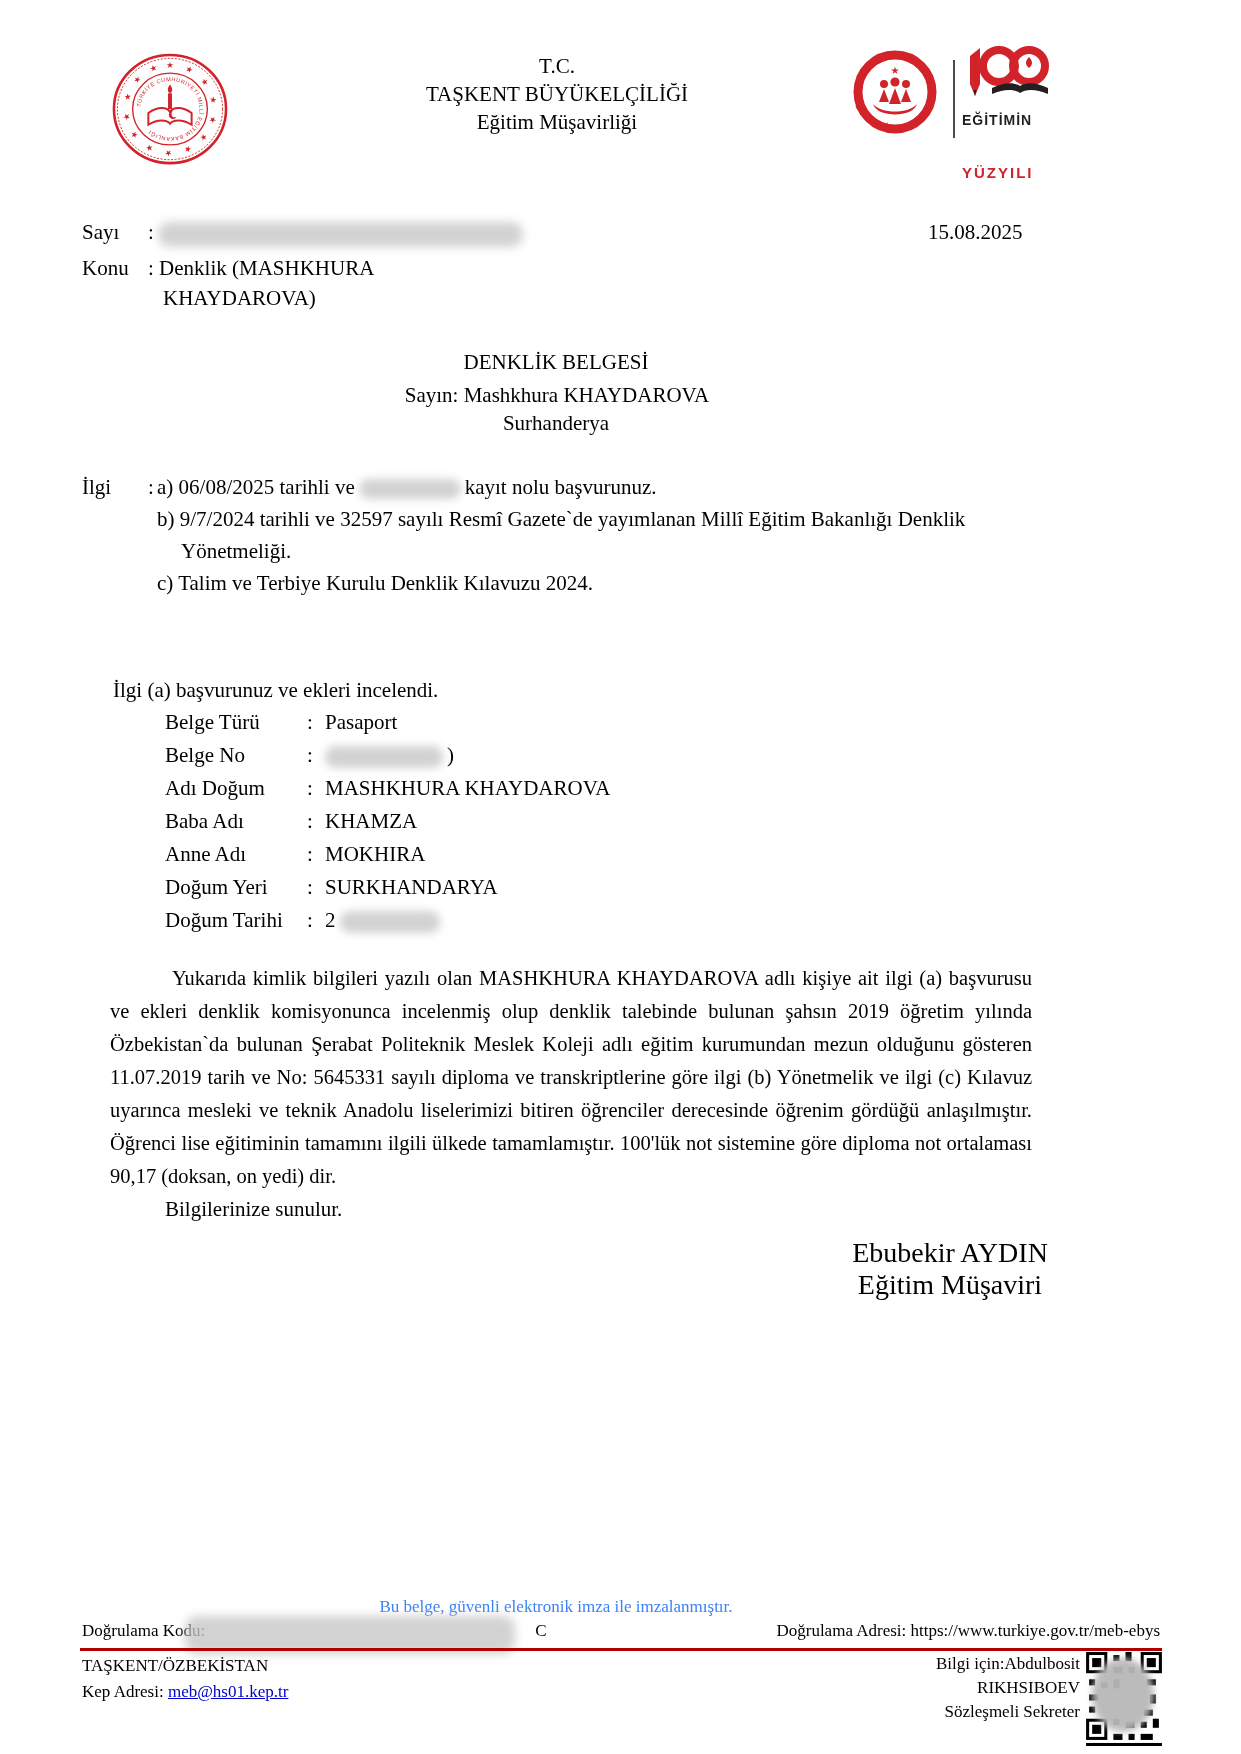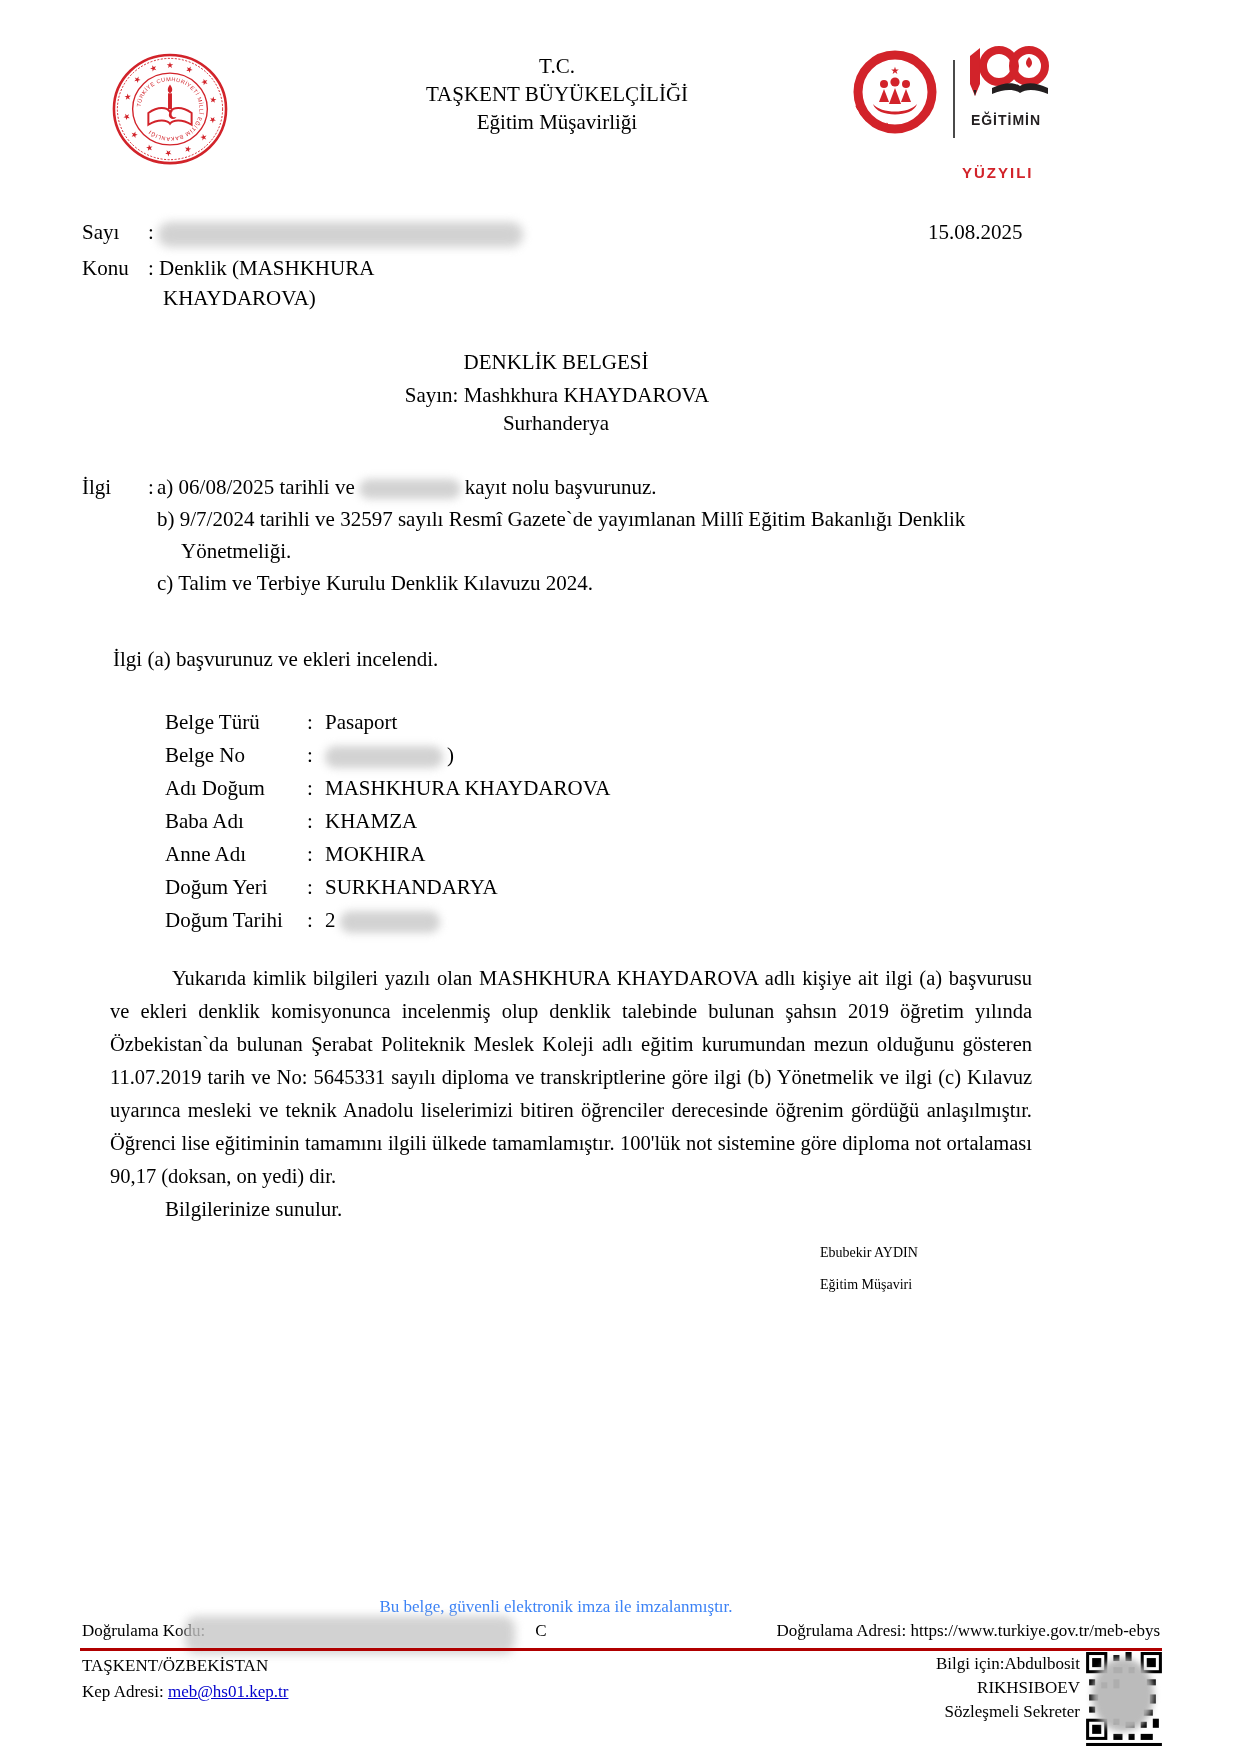--- a/index.html
+++ b/index.html
@@ -12,21 +12,21 @@
   .smudge{position:absolute;background:#c7c7c7;border-radius:12px;filter:blur(5px);opacity:.8;}
   .smudge-in{display:inline-block;background:#c7c7c7;border-radius:10px;filter:blur(4px);opacity:.8;
              vertical-align:middle;margin:0 4px;}
   .para-wrap{position:absolute;left:110px;top:962px;width:922px;}
   .para{font-size:20.5px;line-height:33px;text-align:justify;text-indent:62px;margin:0;}
   .closing{font-size:21px;line-height:33px;text-indent:55px;margin:0;}
   .foot{font-size:17px;white-space:nowrap;}
   .red{color:#3b82f6;}
   .divider-red{position:absolute;left:80px;top:1648px;width:1082px;height:3px;background:#b00000;}
   .kep-link{color:#0000cc;}
-  .sig{font-size:14px;line-height:32px;}
+  .sig{font-size:28px;line-height:32px;text-align:center;}
   .vline{position:absolute;left:953px;top:60px;width:2px;height:78px;background:#4a4a4a;}
   .cent-txt{font-family:"Liberation Sans", sans-serif;font-weight:bold;white-space:nowrap;}
 </style>
 </head>
 <body>
 
 <div class="page">
 
   <svg class="abs" style="left:106px;top:52px;" width="128" height="118" viewBox="0 0 120 120">
     <ellipse cx="60" cy="58" rx="57" ry="55" fill="none" stroke="#d2232a" stroke-width="2.6"></ellipse>
@@ -88,21 +88,21 @@
   <div class="abs" style="left:962px;top:44px;width:88px;">
     <svg width="88" height="62" viewBox="0 0 88 62">
       <polygon points="8,12 18,4 18,40 8,40" fill="#d2232a"></polygon>
       <polygon points="8,40 18,40 13,52" fill="#d2232a"></polygon>
       <polygon points="11.5,46 14.5,46 13,52" fill="#231f20"></polygon>
       <circle cx="37" cy="22" r="16" fill="none" stroke="#d2232a" stroke-width="8"></circle>
       <circle cx="67" cy="22" r="16" fill="none" stroke="#d2232a" stroke-width="8"></circle>
       <path d="M67,13 C71,17 71,21 67,24 C63,21 63,17 67,13 Z" fill="#d2232a"></path>
       <path d="M30,44 C42,38 52,38 58,42 C64,38 74,38 86,44 L86,50 C74,45 64,45 58,49 C52,45 42,45 30,50 Z" fill="#231f20"></path>
     </svg>
-    <div class="cent-txt" style="font-size:14px;color:#231f20;letter-spacing:1px;margin-top:2px;text-align:center;">EĞİTİMİN</div>
+    <div class="cent-txt" style="font-size:14px;color:#231f20;letter-spacing:1px;margin-top:2px;">EĞİTİMİN</div>
     <div class="cent-txt" style="font-size:15px;color:#d2232a;letter-spacing:2px;margin-top:36px;">YÜZYILI</div>
   </div>
 
   <span class="abs t" style="left:82px;top:220px;">Sayı</span>
   <span class="abs t" style="left:148px;top:220px;">:</span>
   <div class="smudge" style="left:158px;top:222px;width:365px;height:25px;"></div>
   <span class="abs t" style="left:928px;top:220px;">15.08.2025</span>
 
   <span class="abs t" style="left:82px;top:256px;">Konu</span>
   <span class="abs t" style="left:148px;top:256px;">: Denklik (MASHKHURA</span>
@@ -112,21 +112,21 @@
   <div class="abs t tc" style="left:83px;top:383px;width:948px;">Sayın: Mashkhura KHAYDAROVA</div>
   <div class="abs t tc" style="left:82px;top:411px;width:948px;">Surhanderya</div>
 
   <span class="abs t" style="left:82px;top:475px;">İlgi</span>
   <span class="abs t" style="left:148px;top:475px;">:</span>
   <span class="abs t" style="left:157px;top:475px;"><span>a) 06/08/2025 tarihli ve</span><span class="smudge-in" style="width:102px;height:20px;"></span><span>kayıt nolu başvurunuz.</span></span>
   <span class="abs t" style="left:157px;top:507px;">b) 9/7/2024 tarihli ve 32597 sayılı Resmî Gazete`de yayımlanan Millî Eğitim Bakanlığı Denklik</span>
   <span class="abs t" style="left:181px;top:539px;">Yönetmeliği.</span>
   <span class="abs t" style="left:157px;top:571px;">c) Talim ve Terbiye Kurulu Denklik Kılavuzu 2024.</span>
 
-  <span class="abs t" style="left:113px;top:647px;">İlgi (a) başvurunuz ve ekleri incelendi.</span>
+  <span class="abs t" style="left:113px;top:678px;">İlgi (a) başvurunuz ve ekleri incelendi.</span>
 
   <div>
     <span class="abs t" style="left:165px;top:710px;">Belge Türü</span>
     <span class="abs t" style="left:307px;top:710px;">:</span>
     <span class="abs t" style="left:325px;top:710px;">Pasaport</span>
 
     <span class="abs t" style="left:165px;top:743px;">Belge No</span>
     <span class="abs t" style="left:307px;top:743px;">:</span>
     <span class="abs t" style="left:325px;top:743px;"><span class="smudge-in" style="width:118px;height:22px;margin-left:0;"></span><span>)</span></span>
 

